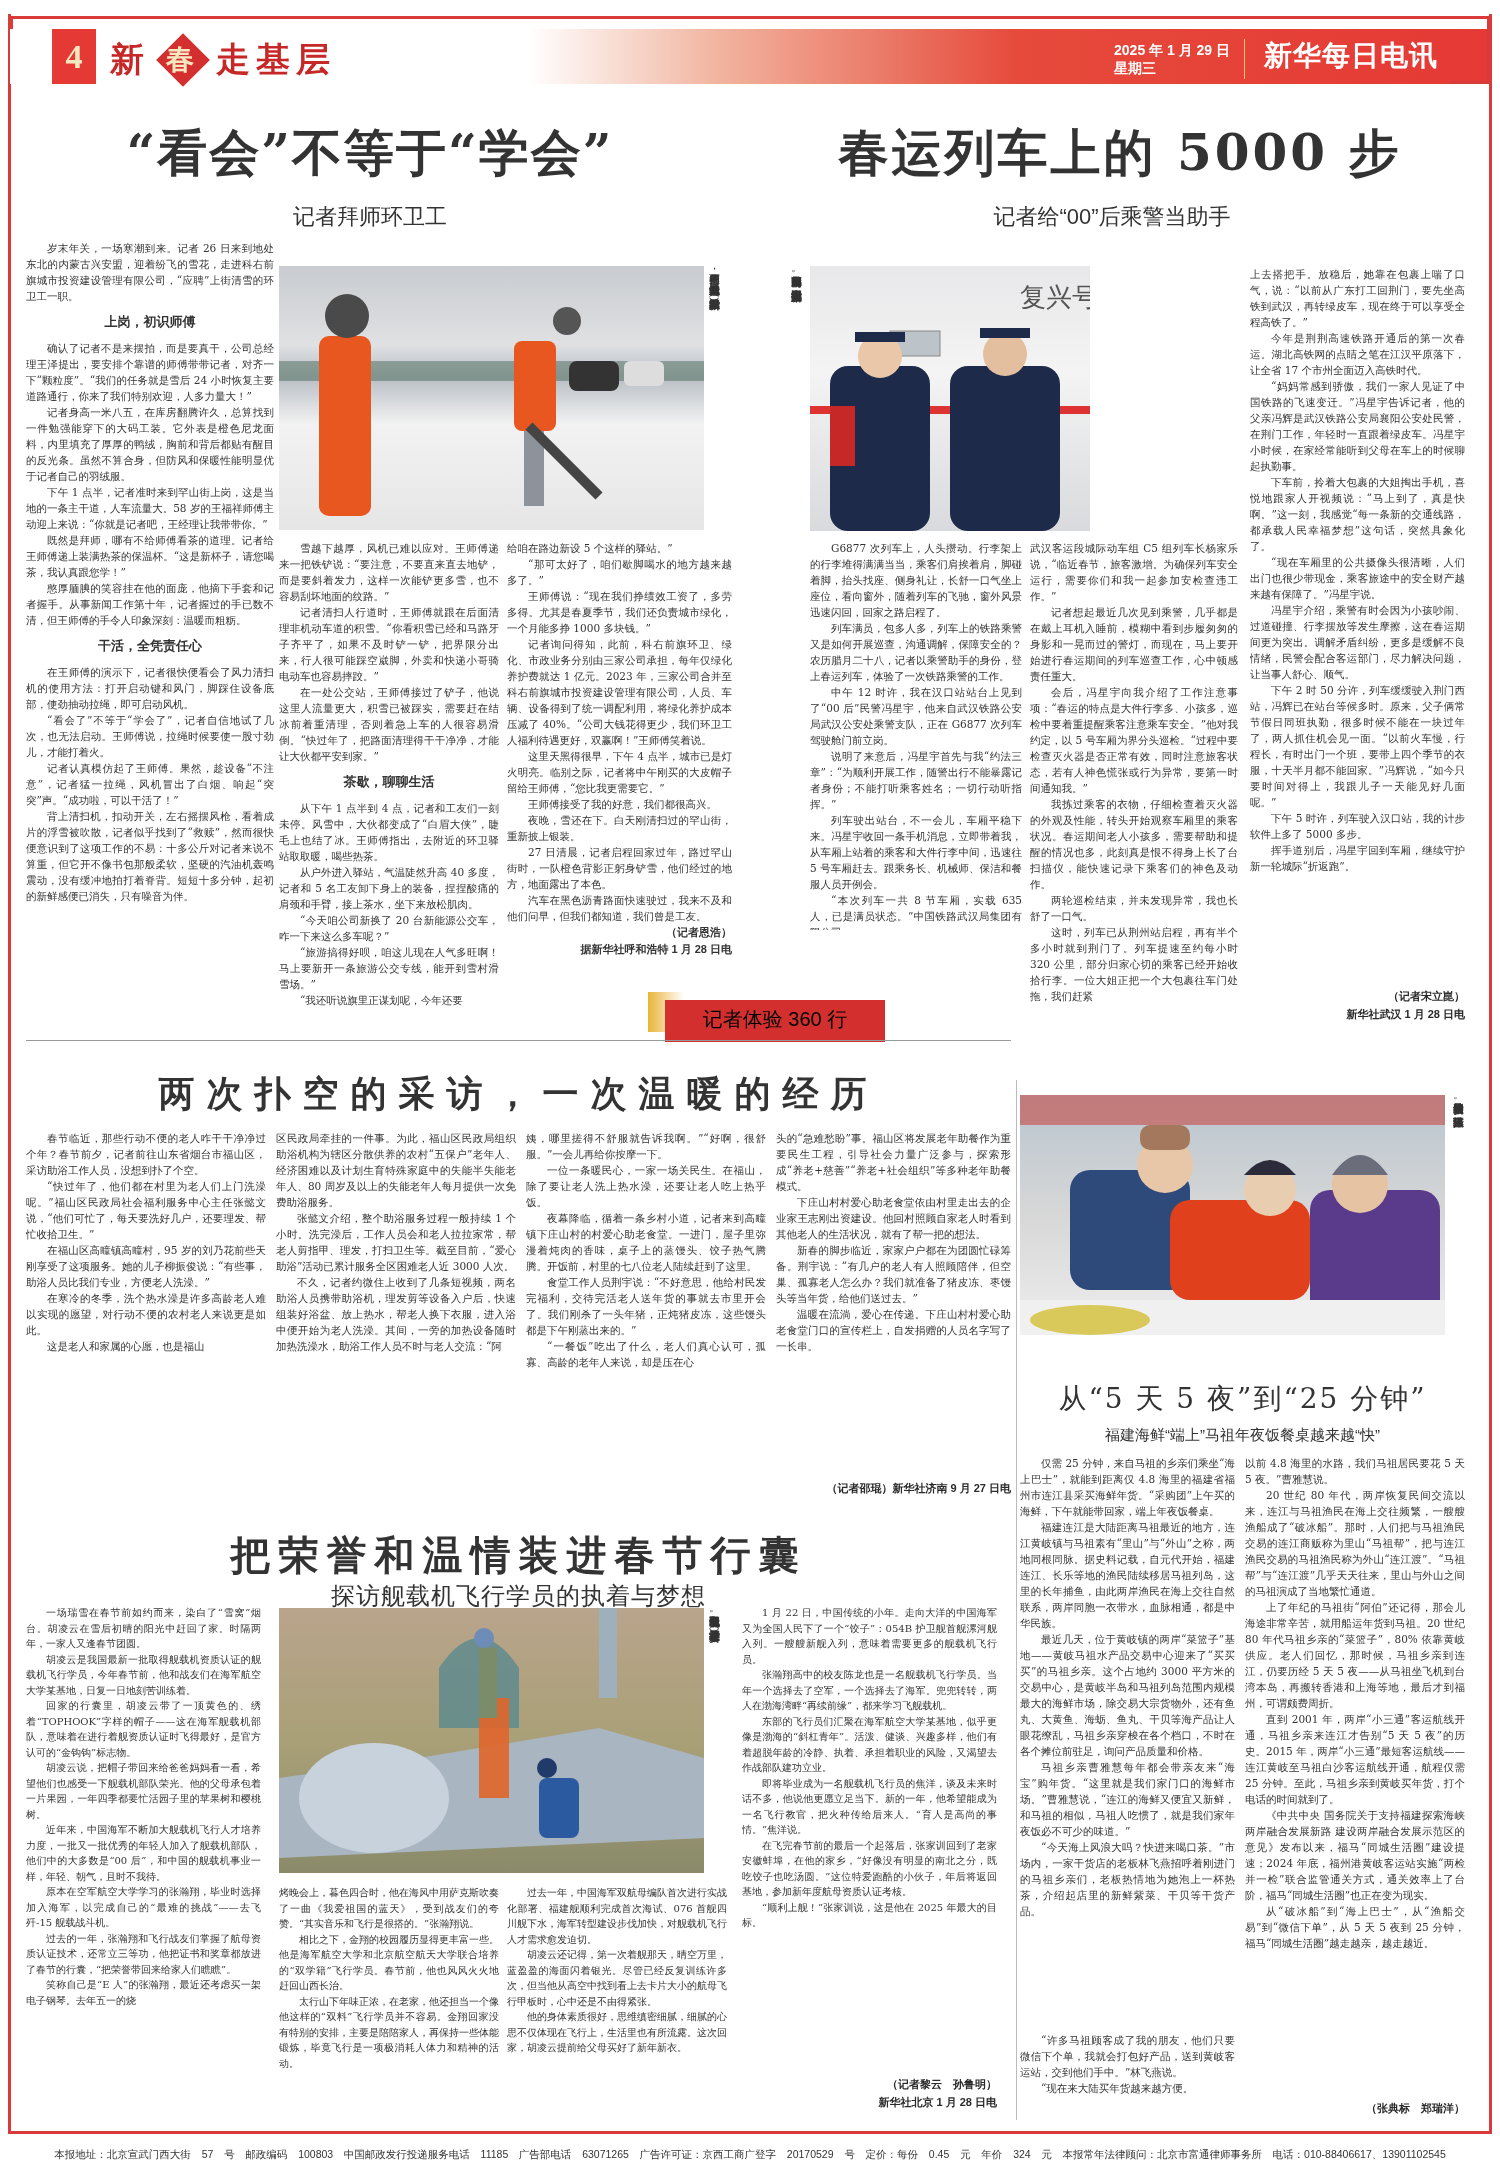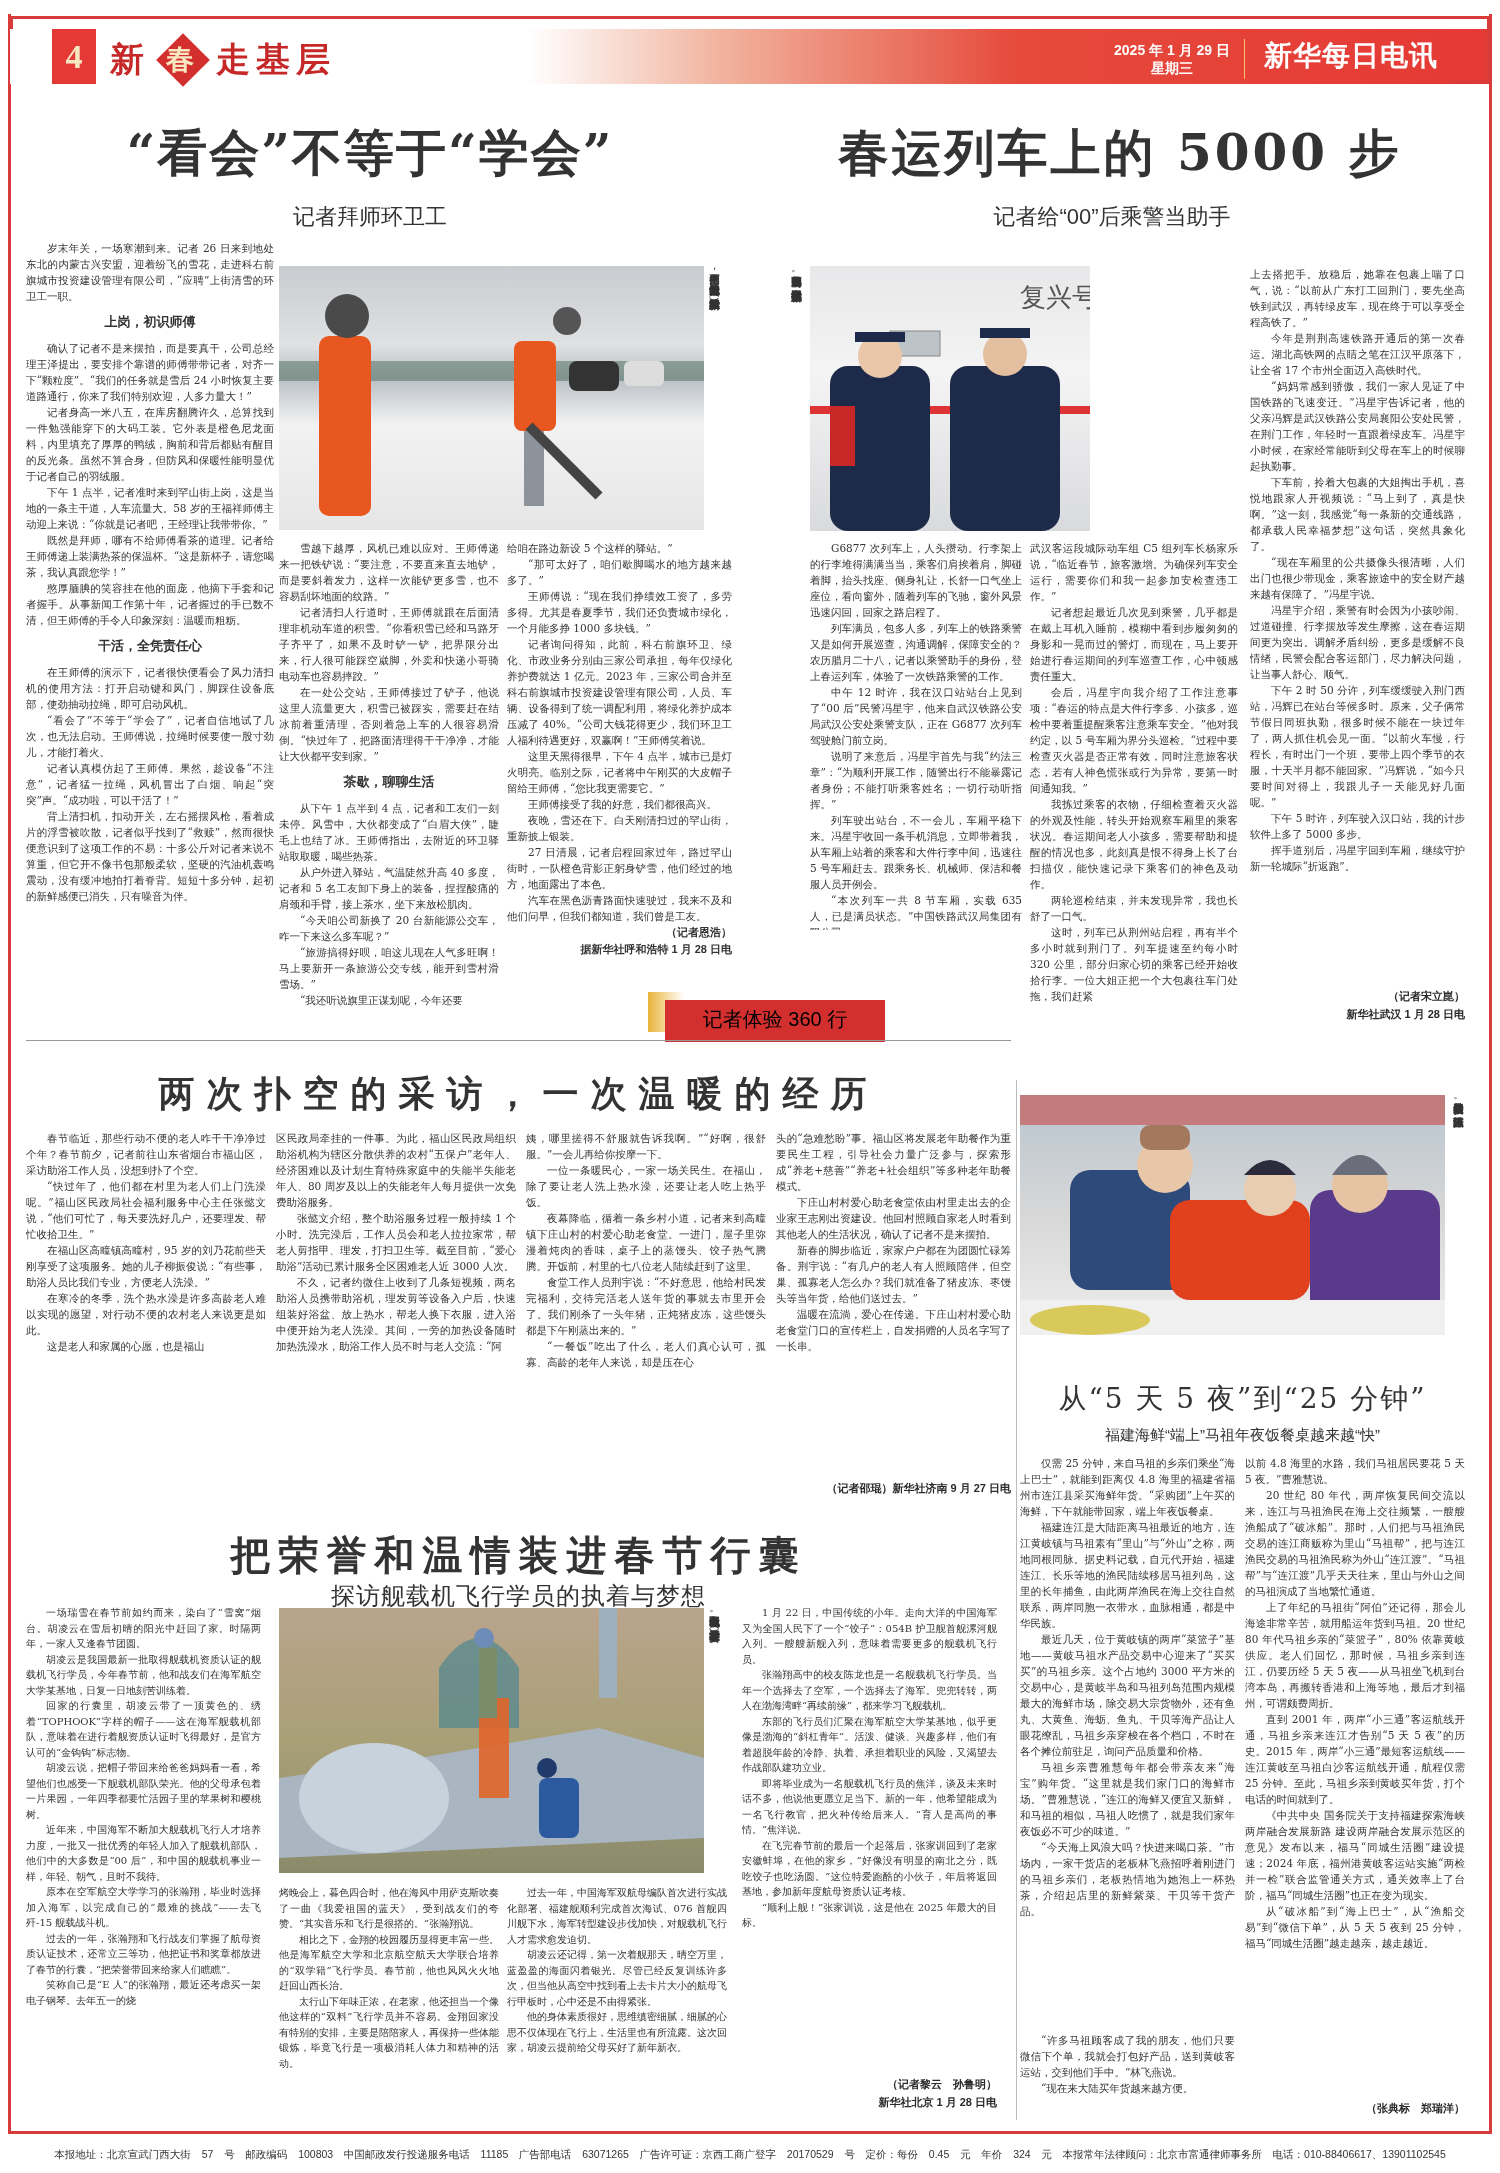--- a/index.html
+++ b/index.html
@@ -7,21 +7,21 @@
   body{font-family:"DejaVu Serif","Liberation Serif",serif;color:#2a2a2a;position:relative}
   .frame{position:absolute;left:8px;top:14px;width:1484px;height:2120px;border:3px solid #d93a3a;border-top:none}
   .masthead{position:absolute;left:10px;top:16px;width:1480px;height:65px;border-top:3px solid #d93a3a}
   .mh-bar{position:absolute;left:0;top:10px;right:0;height:55px;background:linear-gradient(90deg,#fff 0%,#fff 35%,#f1b39e 48%,#e64a3b 68%,#e53935 100%)}
   .mh-num{position:absolute;left:42px;top:10px;width:44px;height:55px;background:#e53935;color:#f7e7c1;font-size:34px;font-weight:bold;text-align:center;line-height:55px;font-family:"Liberation Serif",serif}
   .mh-deco{position:absolute;left:0;top:0;width:40px;height:65px;border:3px solid #d93a3a;border-right:none;border-top:none}
   .mh-deco2{position:absolute;right:0;top:0;width:40px;height:65px;border:3px solid #d93a3a;border-left:none;border-top:none}
   .mh-section{position:absolute;left:100px;top:18px;font-size:34px;color:#c62828;font-weight:bold;letter-spacing:6px;display:flex;align-items:center}
   .mh-diamond{display:inline-block;width:38px;height:38px;background:#d32f2f;transform:rotate(45deg);margin:0 14px;position:relative}
   .mh-diamond span{position:absolute;left:0;top:0;width:38px;height:38px;transform:rotate(-45deg);color:#f7e7c1;font-size:28px;line-height:38px;text-align:center}
-  .mh-date{position:absolute;right:260px;top:22px;color:#fff;font-family:"Liberation Sans",sans-serif;font-size:14px;font-weight:bold;text-align:center;line-height:18px}
+  .mh-date{position:absolute;right:260px;top:22px;color:#fff;font-family:"Liberation Sans",sans-serif;font-size:14px;font-weight:bold;text-align:left;line-height:18px}
   .mh-sep{position:absolute;right:245px;top:20px;width:1px;height:40px;background:#f7c36a}
   .mh-paper{position:absolute;right:52px;top:18px;color:#fff;font-size:28px;font-weight:bold;letter-spacing:1px}
   .headline{position:absolute;text-align:center;font-weight:bold;color:#333}
   .sub{position:absolute;text-align:center;color:#333;font-family:"Liberation Sans","DejaVu Sans",sans-serif}
   .col{position:absolute;font-size:10.5px;line-height:16px;text-align:justify;color:#333;overflow:hidden}
   .col p{text-indent:2em}
   .col h4{text-align:center;font-family:"Liberation Sans","DejaVu Sans",sans-serif;font-size:13px;margin:10px 0;text-indent:0}
   .byline{text-align:right;font-family:"Liberation Sans","DejaVu Sans",sans-serif;font-weight:bold;font-size:11px;line-height:17px;text-indent:0!important}
   .photo{position:absolute;overflow:hidden}
   .caption{position:absolute;writing-mode:vertical-rl;font-size:10.5px;line-height:14px;color:#333}
@@ -196,21 +196,21 @@
 </div>
 <div class="col" style="left:526px;top:1130px;width:240px;height:380px">
   <p style="text-indent:0">姨，哪里搓得不舒服就告诉我啊。”“好啊，很舒服。”一会儿再给你按摩一下。</p>
   <p>一位一条暖民心，一家一场关民生。在福山，除了要让老人洗上热水澡，还要让老人吃上热乎饭。</p>
   <p>夜幕降临，循着一条乡村小道，记者来到高疃镇下庄山村的村爱心助老食堂。一进门，屋子里弥漫着炖肉的香味，桌子上的蒸馒头、饺子热气腾腾。开饭前，村里的七八位老人陆续赶到了这里。</p>
   <p>食堂工作人员荆宇说：“不好意思，他给村民发完福利，交待完活老人送年货的事就去市里开会了。我们刚杀了一头年猪，正炖猪皮冻，这些馒头都是下午刚蒸出来的。”</p>
   <p>“一餐饭”吃出了什么，老人们真心认可，孤寡、高龄的老年人来说，却是压在心</p>
 </div>
 <div class="col" style="left:776px;top:1130px;width:235px;height:345px">
   <p style="text-indent:0">头的“急难愁盼”事。福山区将发展老年助餐作为重要民生工程，引导社会力量广泛参与，探索形成“养老+慈善”“养老+社会组织”等多种老年助餐模式。</p>
-  <p>下庄山村村爱心助老食堂依由村里走出去的企业家王志刚出资建设。他回村照顾自家老人时看到其他老人的生活状况，确认了记者不是来摆拍。</p>
+  <p>下庄山村村爱心助老食堂依由村里走出去的企业家王志刚出资建设。他回村照顾自家老人时看到其他老人的生活状况，就有了帮一把的想法。</p>
   <p>新春的脚步临近，家家户户都在为团圆忙碌筹备。荆宇说：“有几户的老人有人照顾陪伴，但空巢、孤寡老人怎么办？我们就准备了猪皮冻、枣馒头等当年货，给他们送过去。”</p>
   <p>温暖在流淌，爱心在传递。下庄山村村爱心助老食堂门口的宣传栏上，自发捐赠的人员名字写了一长串。</p>
 </div>
 <div class="byline" style="position:absolute;left:776px;top:1480px;width:235px">
   <span>（记者邵琨）</span><span>新华社济南 9 月 27 日电</span>
 </div>
 
 <div class="photo" style="left:1020px;top:1095px;width:425px;height:240px;background:linear-gradient(180deg,#b9c5cf 0%,#d7d7d7 50%,#eee 100%)">
   <svg width="425" height="240" viewBox="0 0 425 240">
     <rect x="0" y="0" width="425" height="30" fill="#c74a44" opacity="0.6"></rect>

